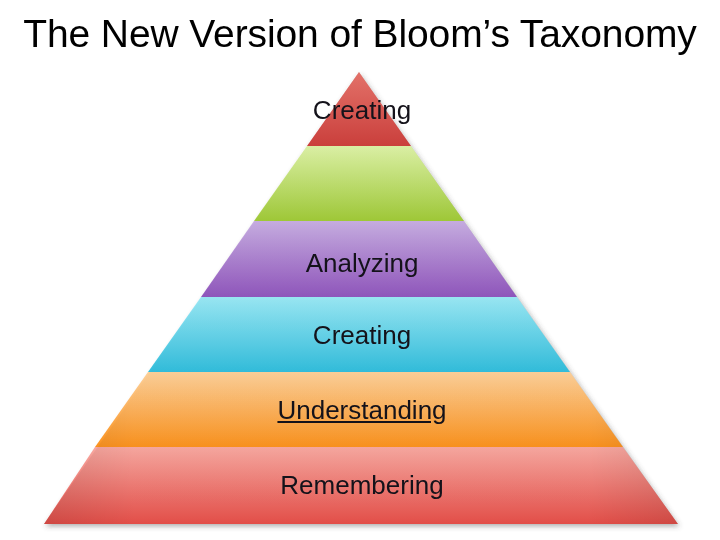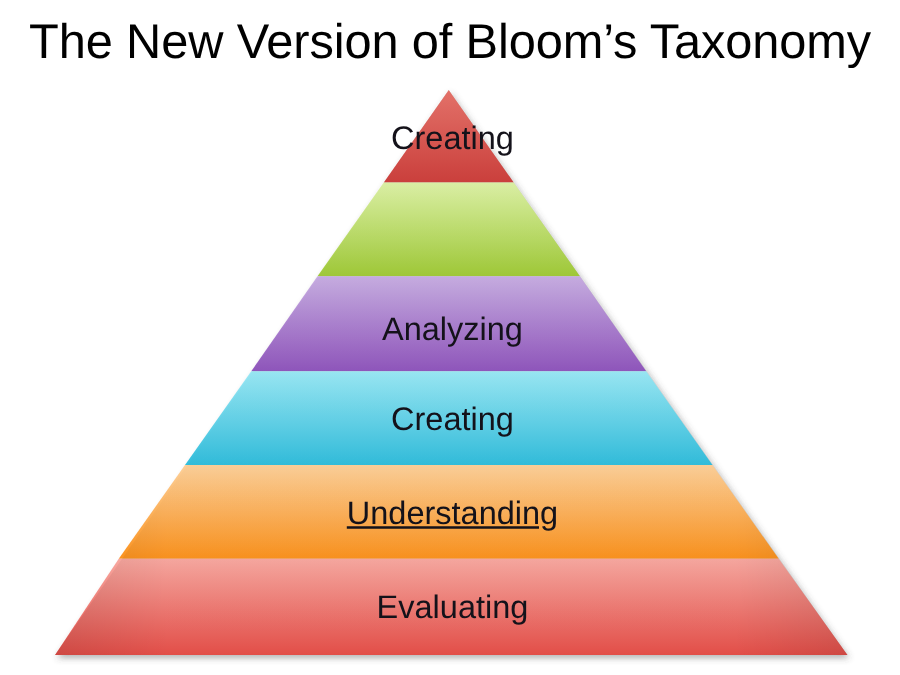--- a/index.html
+++ b/index.html
@@ -141,17 +141,17 @@
       <polygon points="55,381 583,381 638,458 4,458" fill="url(#gRemembering)"></polygon>
 
       <polygon points="319,6 638,458 4,458" fill="url(#sideShade)"></polygon>
     </svg>
 
     <div class="tier-labels">
       <div class="tier-label t0">Creating</div>
       <div class="tier-label t2">Analyzing</div>
       <div class="tier-label t3">Creating</div>
       <div class="tier-label t4">Understanding</div>
-      <div class="tier-label t5">Evaluating</div>
+      <div class="tier-label t5">Remembering</div>
     </div>
 
   </div>
 </div>
 
 </body></html>

